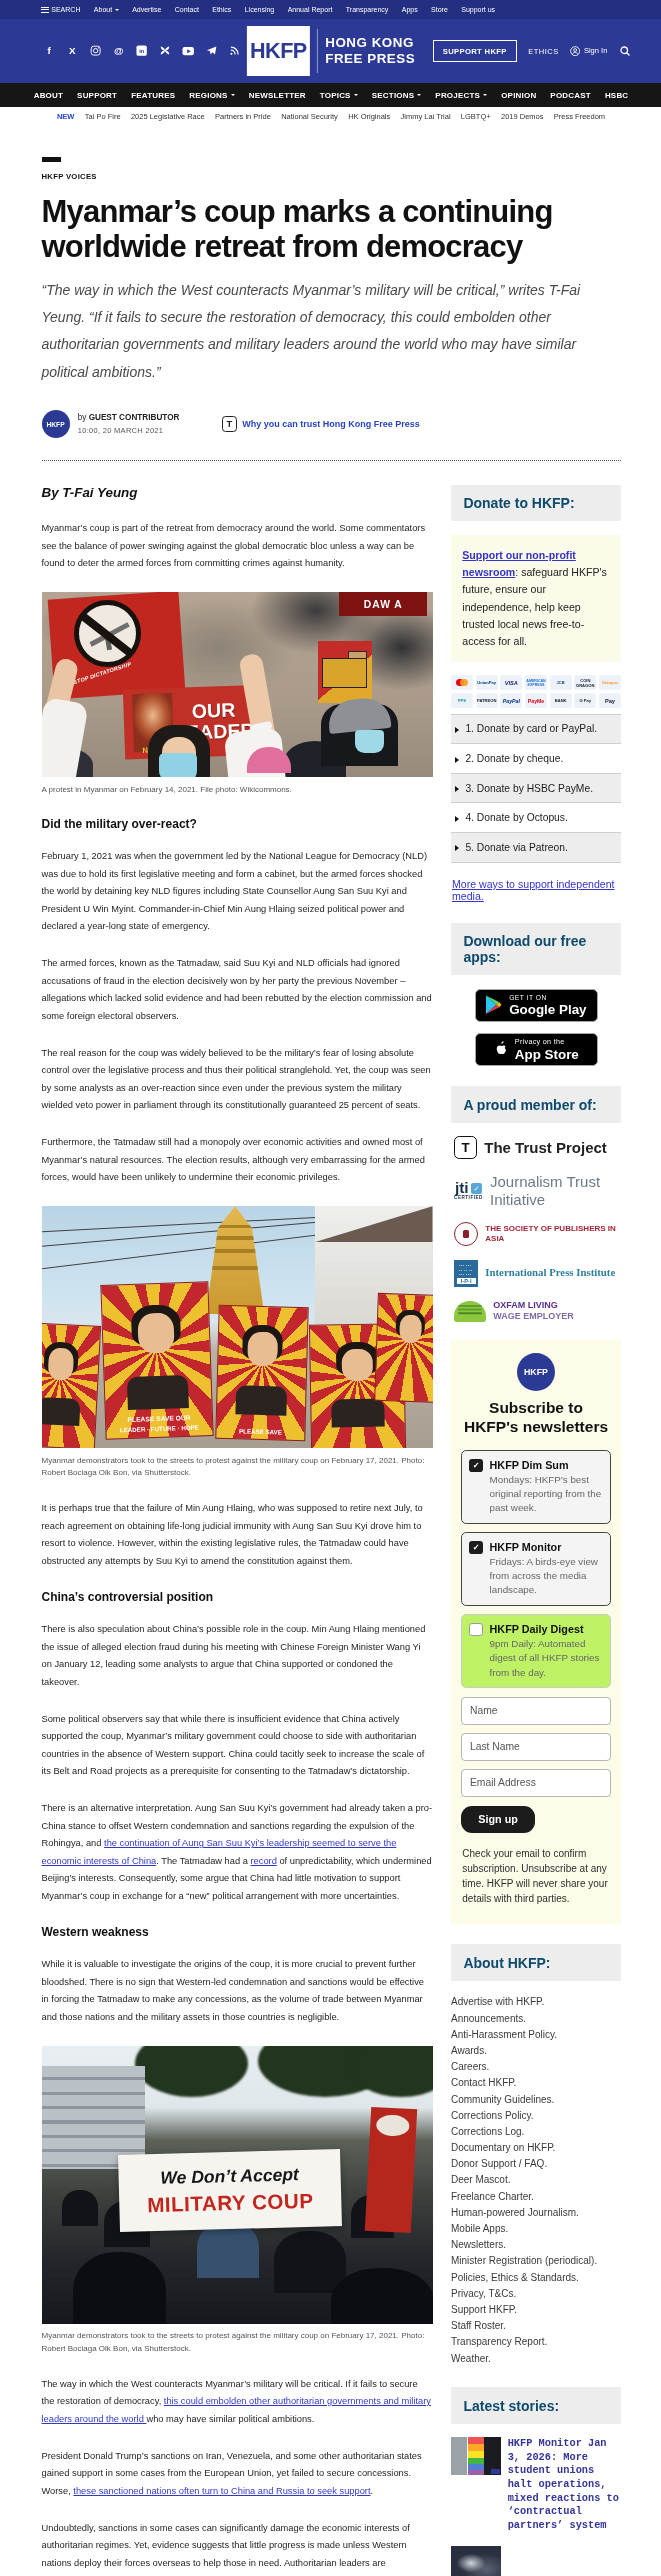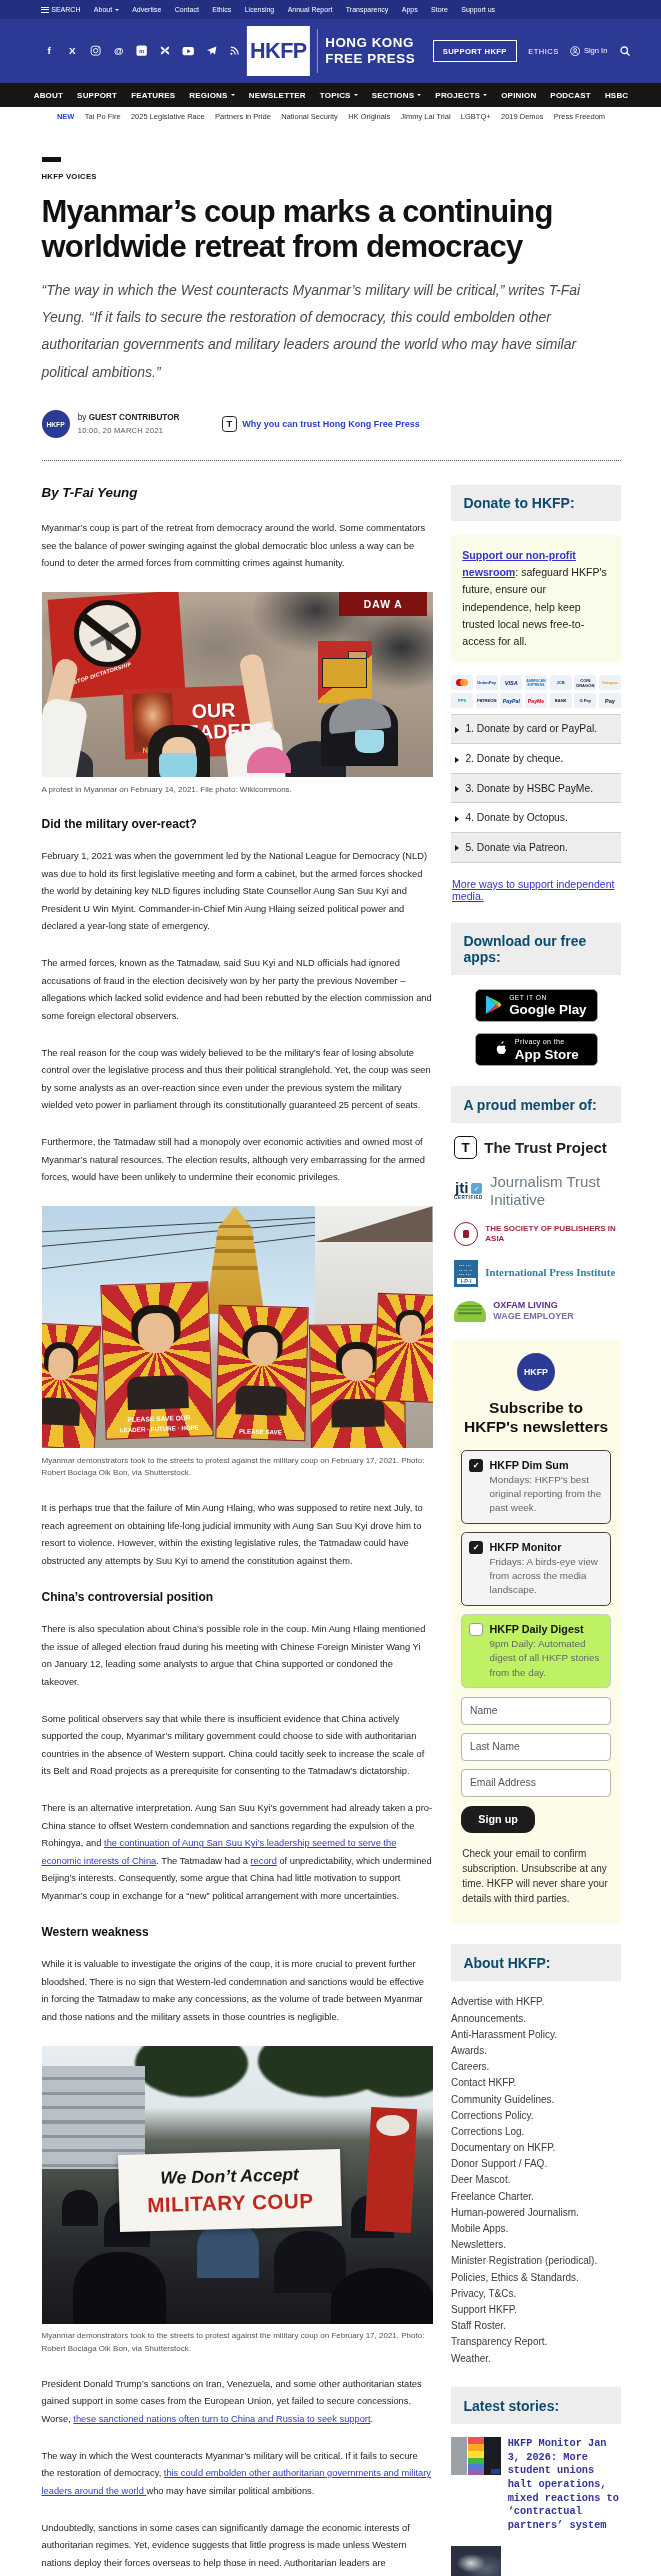--- a/index.html
+++ b/index.html
@@ -481,22 +481,22 @@
               <i></i>
             </div>
           <div class="banner3">
             <span class="b1">We Don’t Accept</span>
             <span class="b2">MILITARY COUP</span>
           </div>
         </div>
         <figcaption>Myanmar demonstrators took to the streets to protest against the military coup on February 17, 2021. Photo: Robert Bociaga Olk Bon, via Shutterstock.</figcaption>
       </figure>
 
+      <p><span>The way in which the West counteracts Myanmar’s military will be critical. If it fails to secure the restoration of democracy, </span><a class="ilink">this could embolden other authoritarian governments and military leaders around the world </a><span>who may have similar political ambitions.</span></p>
       <p><span>President Donald Trump’s sanctions on Iran, Venezuela, and some other authoritarian states gained support in some cases from the European Union, yet failed to secure concessions. Worse, </span><a class="ilink">these sanctioned nations often turn to China and Russia to seek support</a><span>.</span></p>
-      <p><span>The way in which the West counteracts Myanmar’s military will be critical. If it fails to secure the restoration of democracy, </span><a class="ilink">this could embolden other authoritarian governments and military leaders around the world </a><span>who may have similar political ambitions.</span></p>
       <p>Undoubtedly, sanctions in some cases can significantly damage the economic interests of authoritarian regimes. Yet, evidence suggests that little progress is made unless Western nations deploy their forces overseas to help those in need. Authoritarian leaders are increasingly clear about the constraints facing the democratic bloc, which is why they have been emboldened to initiate brutal crackdowns on domestic protests.</p>
 
     </div>
 
     <div class="sidecol">
       <div class="sb-h">Donate to HKFP:</div>
       <div class="donate-note">
         <a>Support our non-profit newsroom</a><span>: safeguard HKFP's future, ensure our independence, help keep trusted local news free-to-access for all.</span>
       </div>
       <div class="pay-grid">

